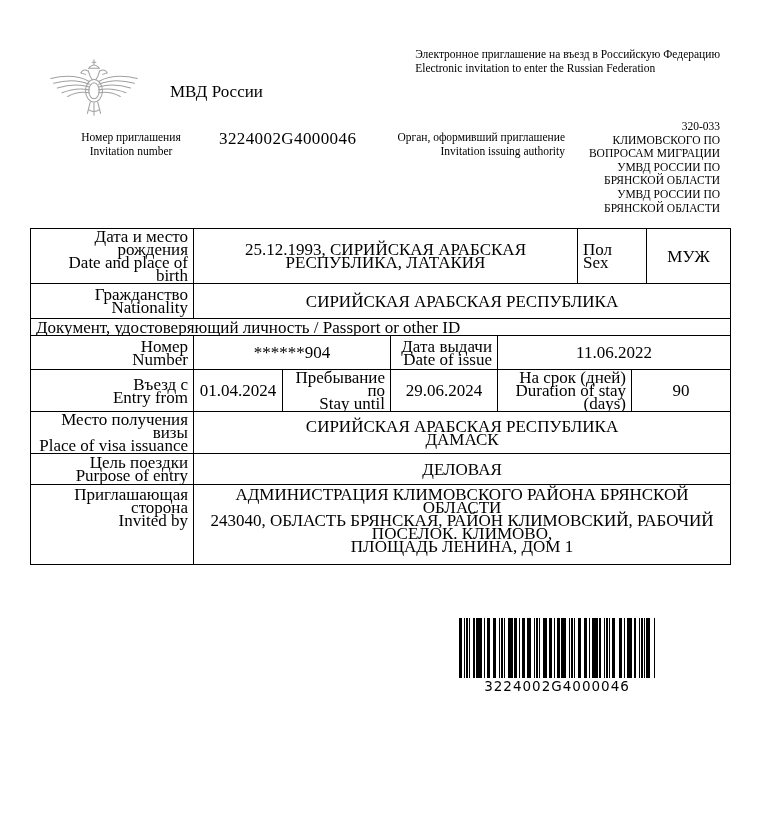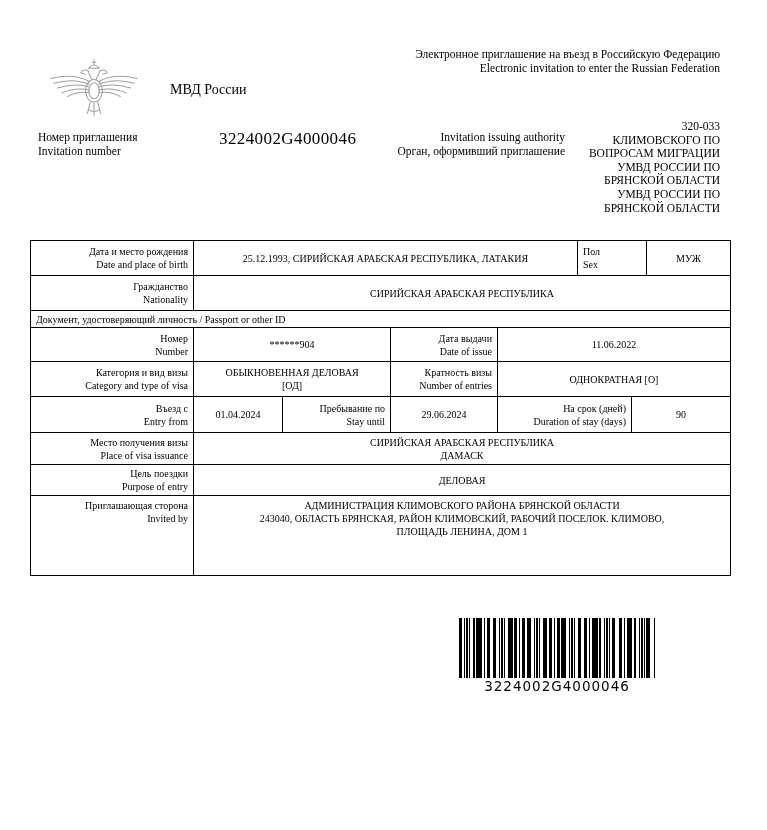--- a/index.html
+++ b/index.html
@@ -2,31 +2,31 @@
 <html><head>
 <meta charset="utf-8">
 <style>
   html,body{margin:0;padding:0;background:#fff;}
   .page{
     position:relative;width:767px;height:830px;background:#ffffff;overflow:hidden;
     font-family:"Liberation Serif","DejaVu Serif",serif;color:#000;
   }
   
   .emblem{position:absolute;left:47px;top:57px;width:94px;height:62px;}
-  .org-name{position:absolute;left:170px;top:82px;font-size:14px;}
-  .doc-title{position:absolute;right:47px;top:47px;text-align:right;font-size:11.5px;line-height:14px;}
-  
-  .inv-label{position:absolute;left:38px;top:131px;width:150px;text-align:left;font-size:11.5px;line-height:13.5px;}
+  .org-name{position:absolute;left:170px;top:82px;font-size:17px;}
+  .doc-title{position:absolute;right:47px;top:47px;text-align:left;font-size:11.5px;line-height:14px;}
+  
+  .inv-label{position:absolute;left:56px;top:131px;width:150px;text-align:center;font-size:11.5px;line-height:13.5px;}
   .inv-value{position:absolute;left:219px;top:129px;font-size:17px;letter-spacing:.4px;}
   .auth-label{position:absolute;left:330px;top:131px;width:235px;text-align:right;font-size:11.5px;line-height:13.5px;}
   .auth-value{position:absolute;right:47px;top:120px;text-align:right;font-size:11.5px;line-height:13.6px;}
   
   table.main{
-    position:absolute;left:30px;top:240px;width:700px;
-    border-collapse:collapse;table-layout:fixed;font-size:10px;
+    position:absolute;left:30px;top:228px;width:700px;
+    border-collapse:collapse;table-layout:fixed;font-size:17px;
   }
   table.main td{border:1px solid #000;padding:1px 5px;vertical-align:middle;overflow:hidden;}
   td.lbl{text-align:right;line-height:13px;padding-right:6px;}
   td.val{text-align:center;line-height:13px;padding-left:7px;}
   td.lbl-left{text-align:left;line-height:13px;}
   tr.r-std{height:35px;}
   tr.r-doc{height:17px;}
   tr.r-num{height:34px;}
   tr.r-entry{height:36px;}
   tr.r-place{height:32px;}
@@ -85,22 +85,22 @@
     <div>Electronic invitation to enter the Russian Federation</div>
   </div>
 
   <div class="inv-label">
     <div>Номер приглашения</div>
     <div>Invitation number</div>
   </div>
   <div class="inv-value">3224002G4000046</div>
 
   <div class="auth-label">
+    <div>Орган, оформивший приглашение</div>
     <div>Invitation issuing authority</div>
-    <div>Орган, оформивший приглашение</div>
   </div>
   <div class="auth-value">
     <div>320-033</div>
     <div>КЛИМОВСКОГО ПО</div>
     <div>ВОПРОСАМ МИГРАЦИИ</div>
     <div>УМВД РОССИИ ПО</div>
     <div>БРЯНСКОЙ ОБЛАСТИ</div>
     <div>УМВД РОССИИ ПО</div>
     <div>БРЯНСКОЙ ОБЛАСТИ</div>
   </div>
@@ -144,35 +144,20 @@
         <div>Номер</div>
             <div>Number</div>
       </td>
       <td class="val" colspan="2">******904</td>
       <td class="lbl">
         <div>Дата выдачи</div>
             <div>Date of issue</div>
       </td>
       <td class="val" colspan="4">11.06.2022</td>
     </tr>
-    <tr class="r-std">
-      <td class="lbl">
-        <div>Категория и вид визы</div>
-            <div>Category and type of visa</div>
-      </td>
-      <td class="val" colspan="2">
-        <div>ОБЫКНОВЕННАЯ ДЕЛОВАЯ</div>
-            <div>[ОД]</div>
-      </td>
-      <td class="lbl">
-        <div>Кратность визы</div>
-            <div>Number of entries</div>
-      </td>
-      <td class="val" colspan="4">ОДНОКРАТНАЯ [О]</td>
-    </tr>
     <tr class="r-entry">
       <td class="lbl">
         <div>Въезд с</div>
             <div>Entry from</div>
       </td>
       <td class="val">01.04.2024</td>
       <td class="lbl">
         <div>Пребывание по</div>
             <div>Stay until</div>
       </td>

